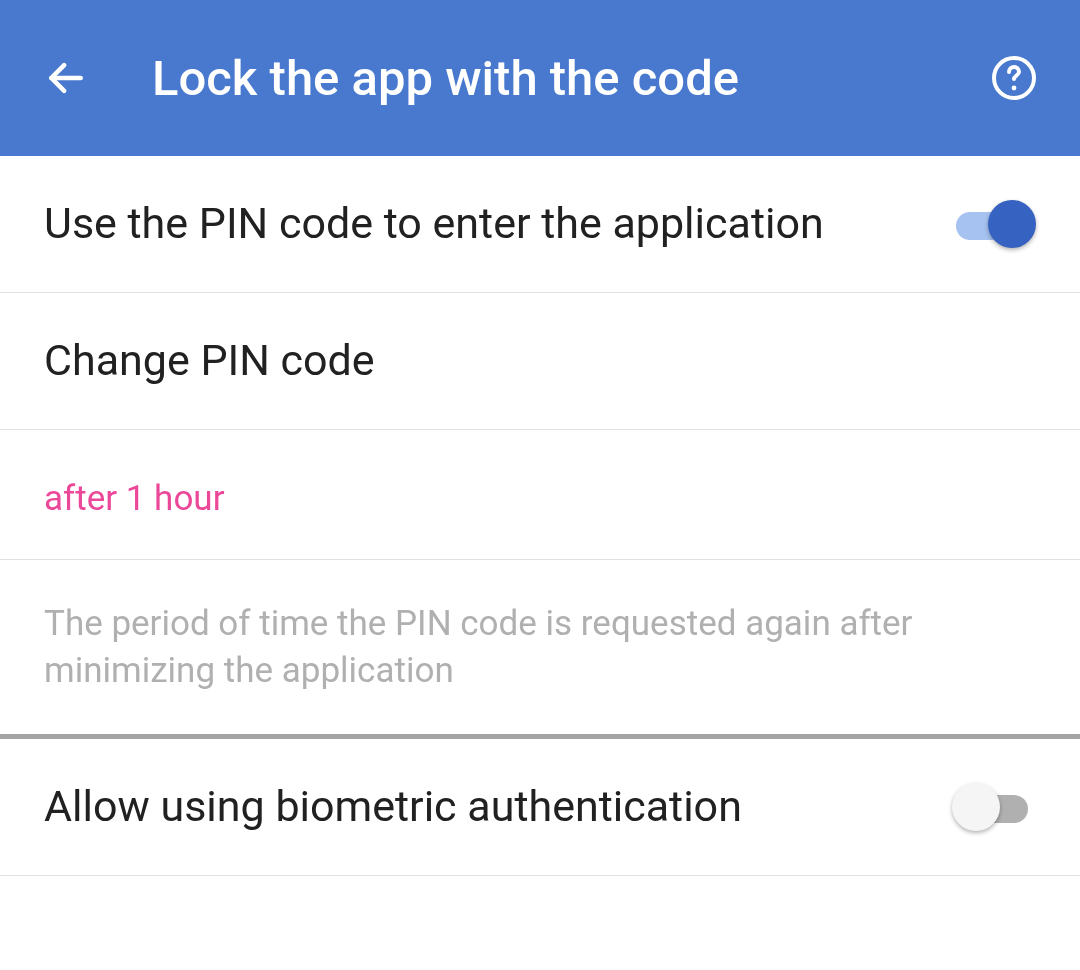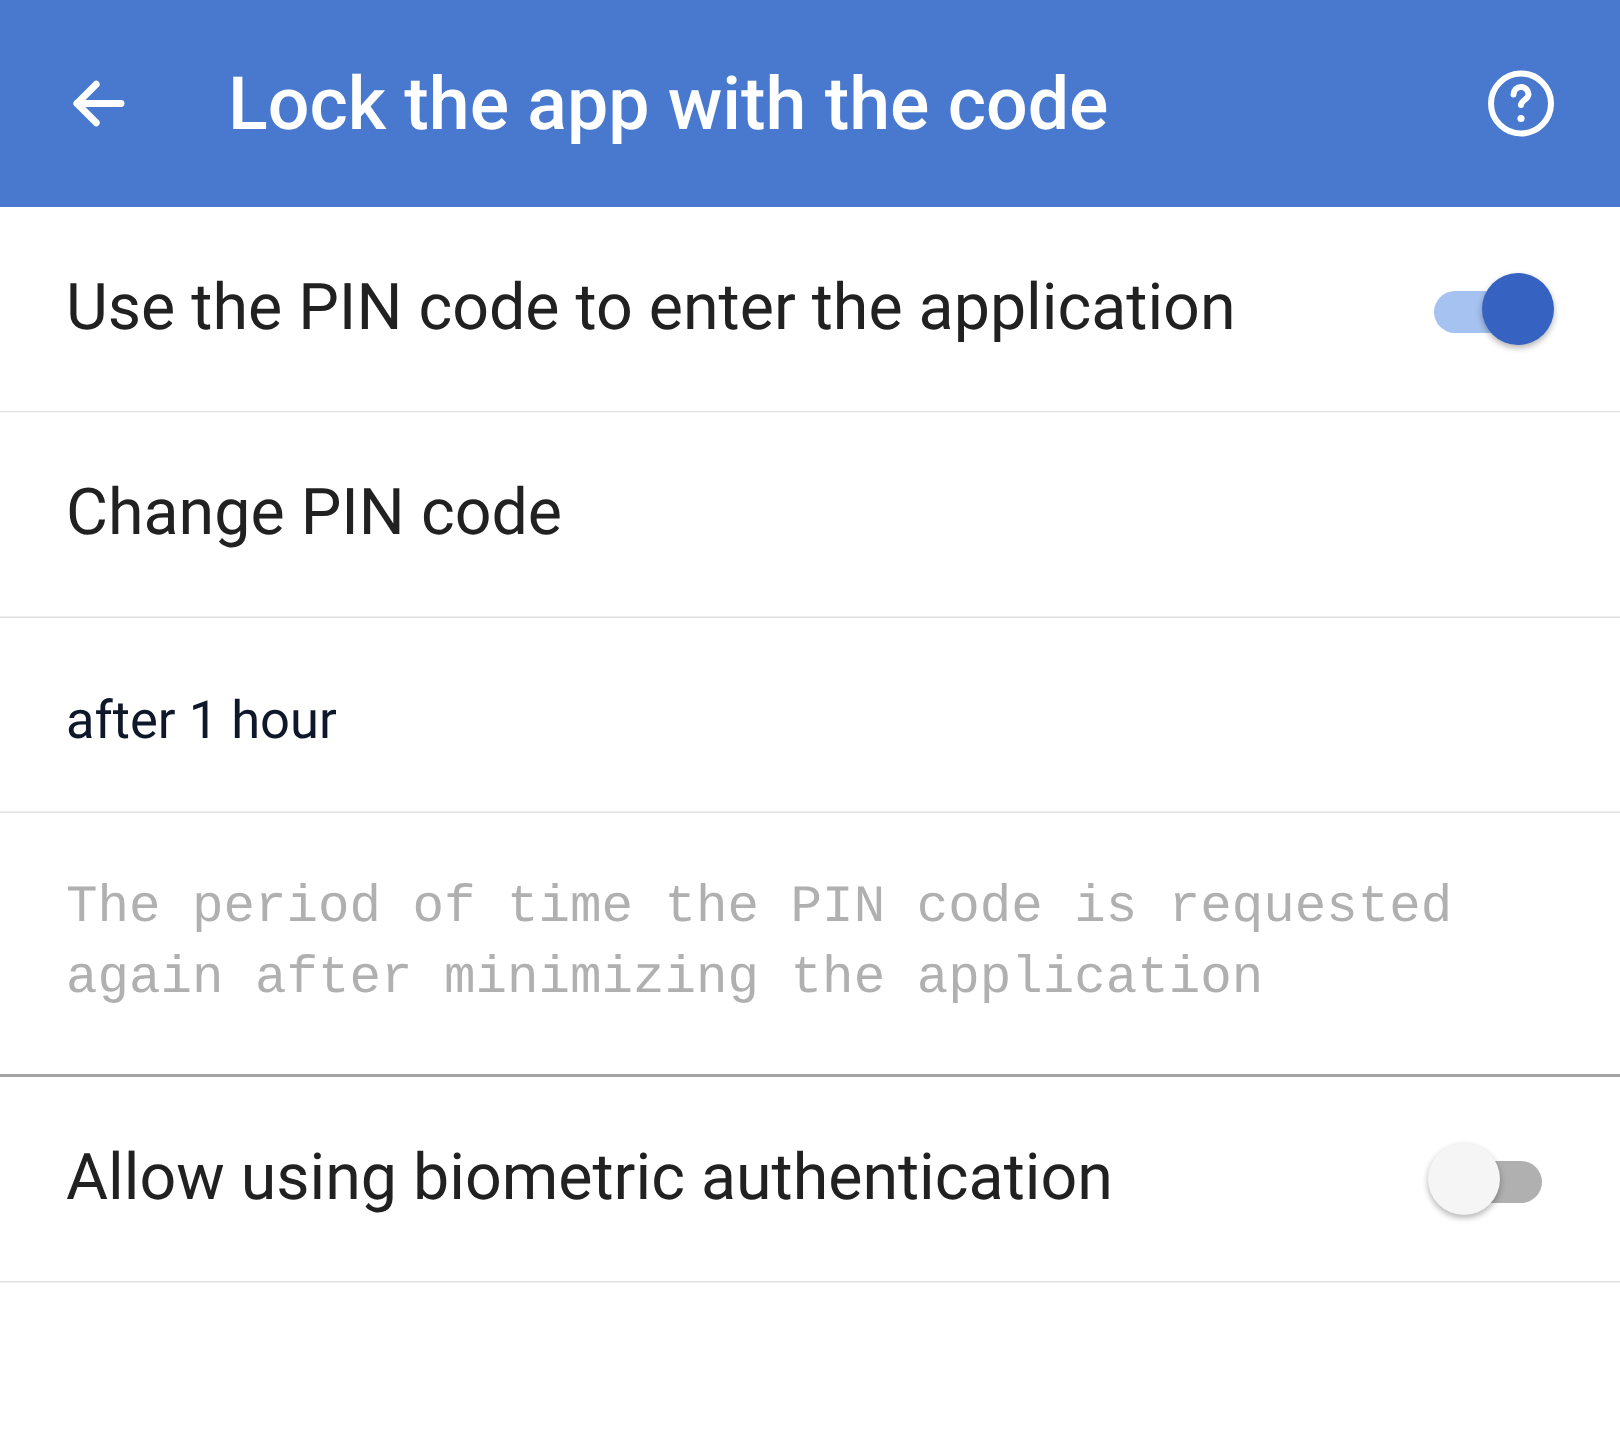--- a/index.html
+++ b/index.html
@@ -9,21 +9,21 @@
     }
     body {
       font-family: -apple-system, BlinkMacSystemFont, 'Roboto', 'Segoe UI', sans-serif;
       background: #ffffff;
       width: 1080px;
       height: 970px;
       overflow: hidden;
     }
     .header {
       background: #4879ce;
-      height: 138px;
+      height: 156px;
       display: flex;
       align-items: center;
       padding: 0 38px;
       color: #ffffff;
     }
     .back-btn {
       display: flex;
       align-items: center;
       justify-content: center;
       width: 56px;
@@ -56,27 +56,26 @@
       display: flex;
       flex-direction: column;
     }
     .row-title {
       font-size: 43px;
       color: #212121;
       line-height: 1.3;
     }
     .row-subtitle {
       font-size: 35px;
-      color: #0f172a;
+      color: #ec4899;
       margin-top: 8px;
     }
     .description-row {
       padding: 40px 44px;
-      border-bottom: 2px solid #a3a3a3;
-      font-family: Liberation Mono, monospace;
+      border-bottom: 5px solid #a3a3a3;
     }
     .description-text {
       font-size: 35px;
       color: #b0b0b0;
       line-height: 1.35;
     }
     .toggle {
       position: relative;
       width: 84px;
       height: 48px;

